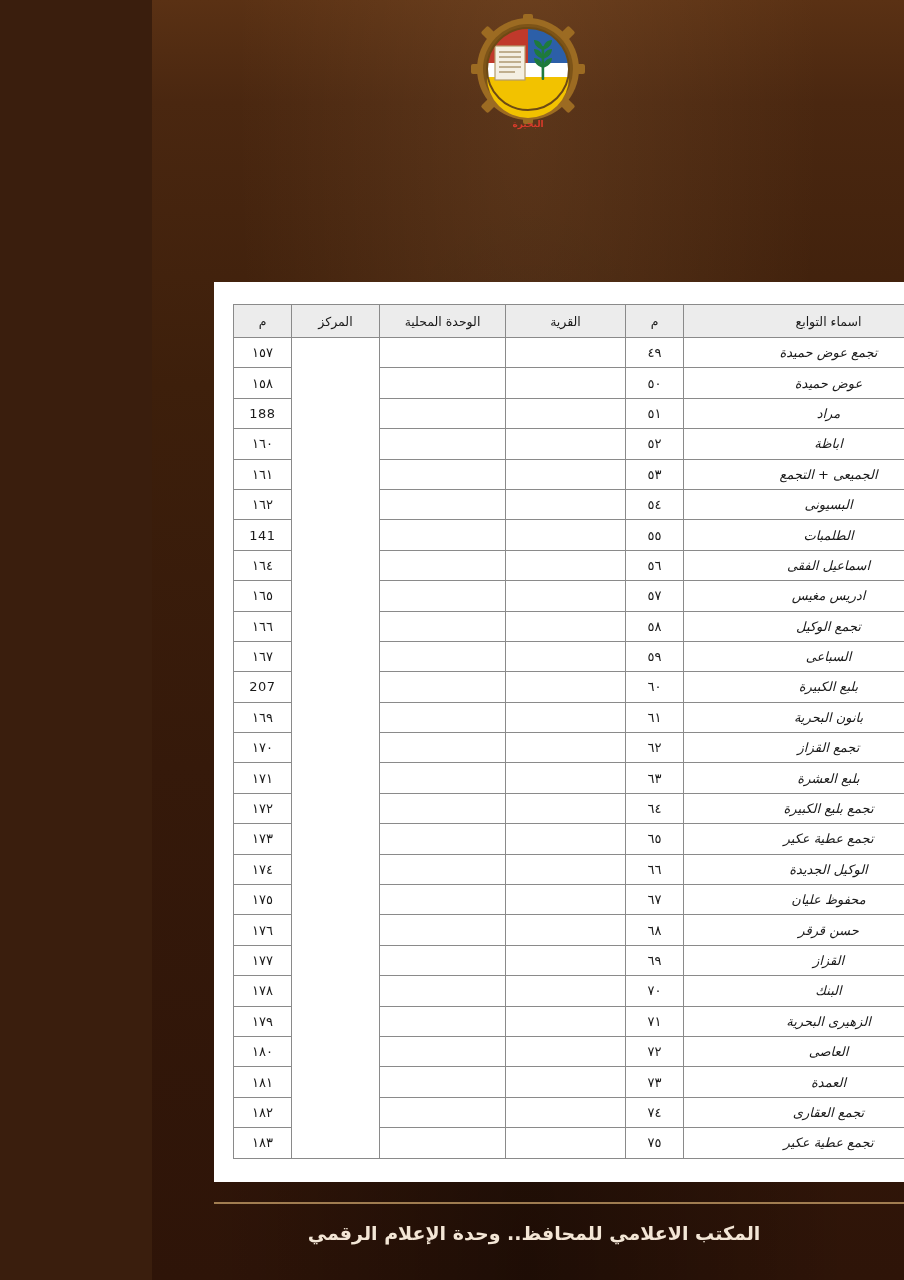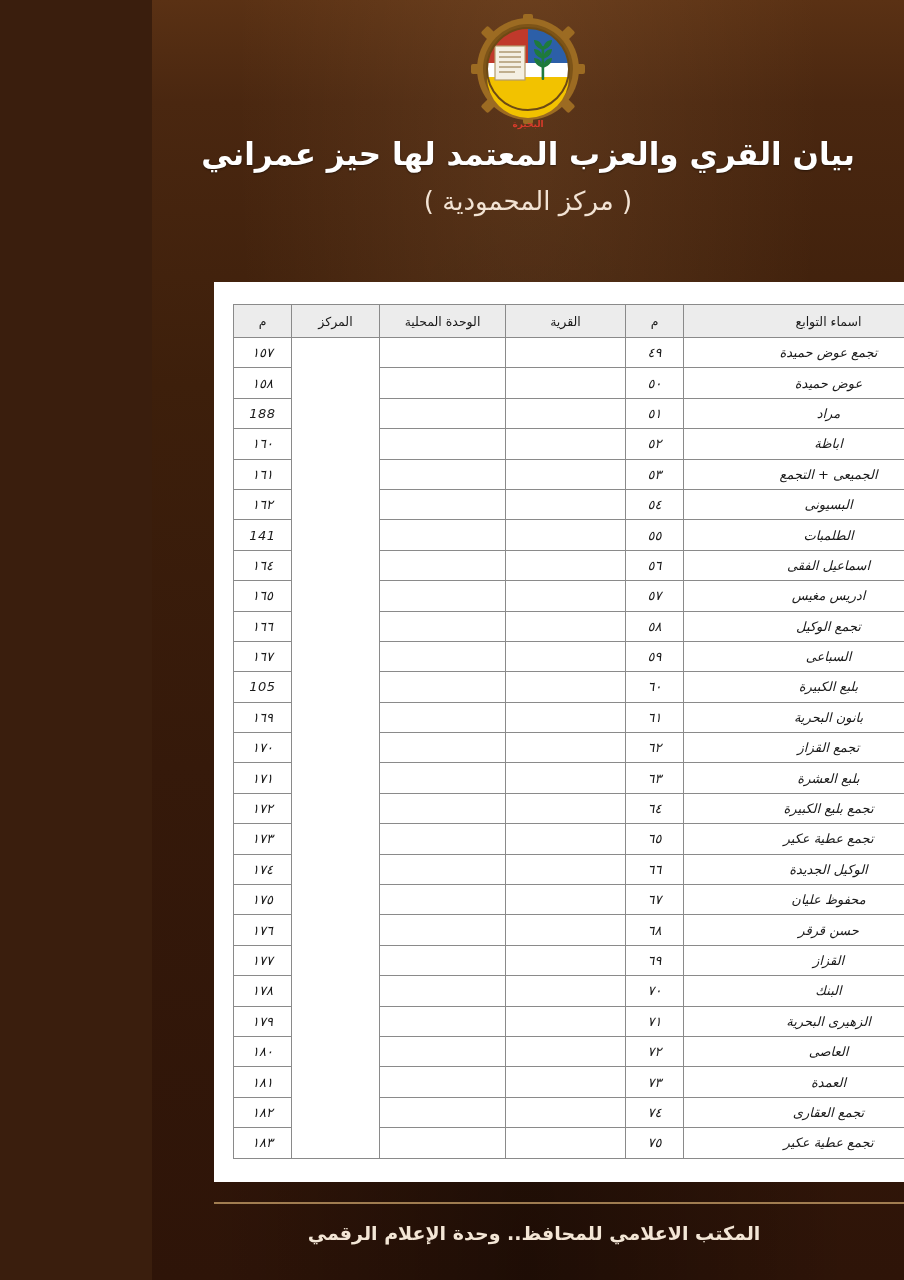--- a/index.html
+++ b/index.html
@@ -108,21 +108,21 @@
   }
   
   col.c-tawabe  { width: 290px; }
   col.c-m2      { width: 58px;  }
   col.c-qarya   { width: 120px; }
   col.c-wehda   { width: 126px; }
   col.c-markaz  { width: 88px;  }
   col.c-m1      { width: 58px;  }
 
   td.tawabe { font-size: 13px; font-style: italic; }
-  td.num { font-size: 13px; letter-spacing: 0.5px; font-style: italic; }
+  td.num { font-size: 13px; letter-spacing: 0.5px; }
   td.markaz-cell { border-top: none; border-bottom: none; }
   tbody tr:last-child td.markaz-cell { border-bottom: 1px solid #8a8a8a; }
 
   
   .footer-rule {
     position: absolute;
     left: 62px;
     width: 780px;
     top: 1202px;
     height: 2px;
@@ -198,24 +198,20 @@
           <path d="M74 54 c-7 -2 -9 -7 -9 -10 c5 0 9 4 9 10 z"></path>
           <path d="M74 54 c7 -2 9 -7 9 -10 c-5 0 -9 4 -9 10 z"></path>
         </g>
         <circle cx="59" cy="55" r="41" fill="none" stroke="#6d4a14" stroke-width="2"></circle>
       </g>
 
       <text x="59" y="113" text-anchor="middle" font-family="DejaVu Sans, sans-serif" font-size="9" font-weight="bold" fill="#d93b2b">البحيرة</text>
     </svg>
   </div>
 
-  <div class="title-block">
-    <h1 class="main-title">بيان القري والعزب المعتمد لها حيز عمراني</h1>
-    <div class="sub-title">( مركز المحمودية )</div>
-  </div>
 
   <div class="card">
     <table class="data">
       <colgroup>
         <col class="c-tawabe">
           <col class="c-m2">
           <col class="c-qarya">
         <col class="c-wehda">
           <col class="c-markaz">
           <col class="c-m1">
@@ -307,21 +303,21 @@
             <td class="num">٥٩</td>
             <td></td>
             <td></td>
             <td class="num">١٦٧</td>
           </tr>
           <tr>
             <td class="tawabe">بلبع الكبيرة</td>
             <td class="num">٦٠</td>
             <td></td>
             <td></td>
-            <td class="num">105</td>
+            <td class="num">207</td>
           </tr>
           <tr>
             <td class="tawabe">بانون البحرية</td>
             <td class="num">٦١</td>
             <td></td>
             <td></td>
             <td class="num">١٦٩</td>
           </tr>
           <tr>
             <td class="tawabe">تجمع القزاز</td>

